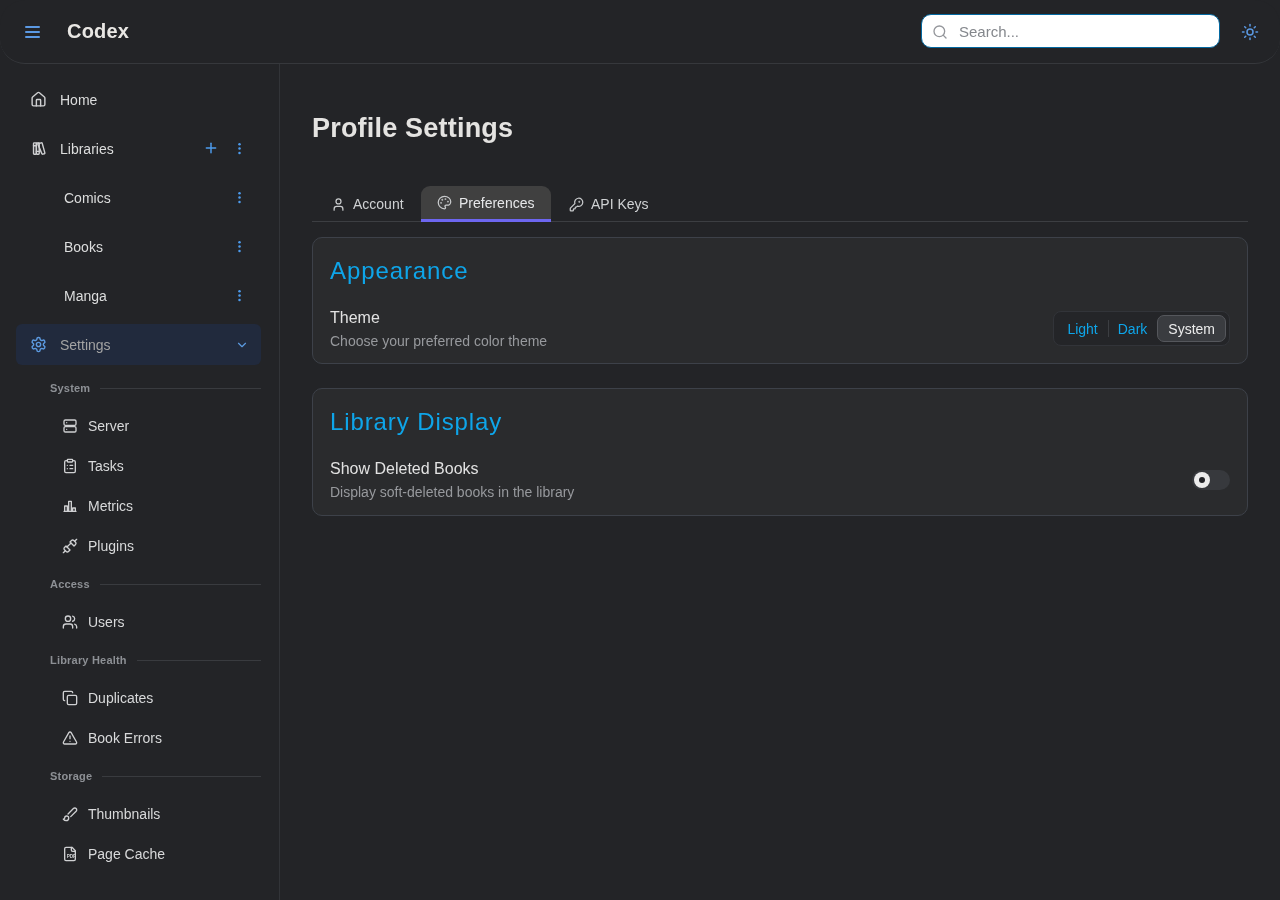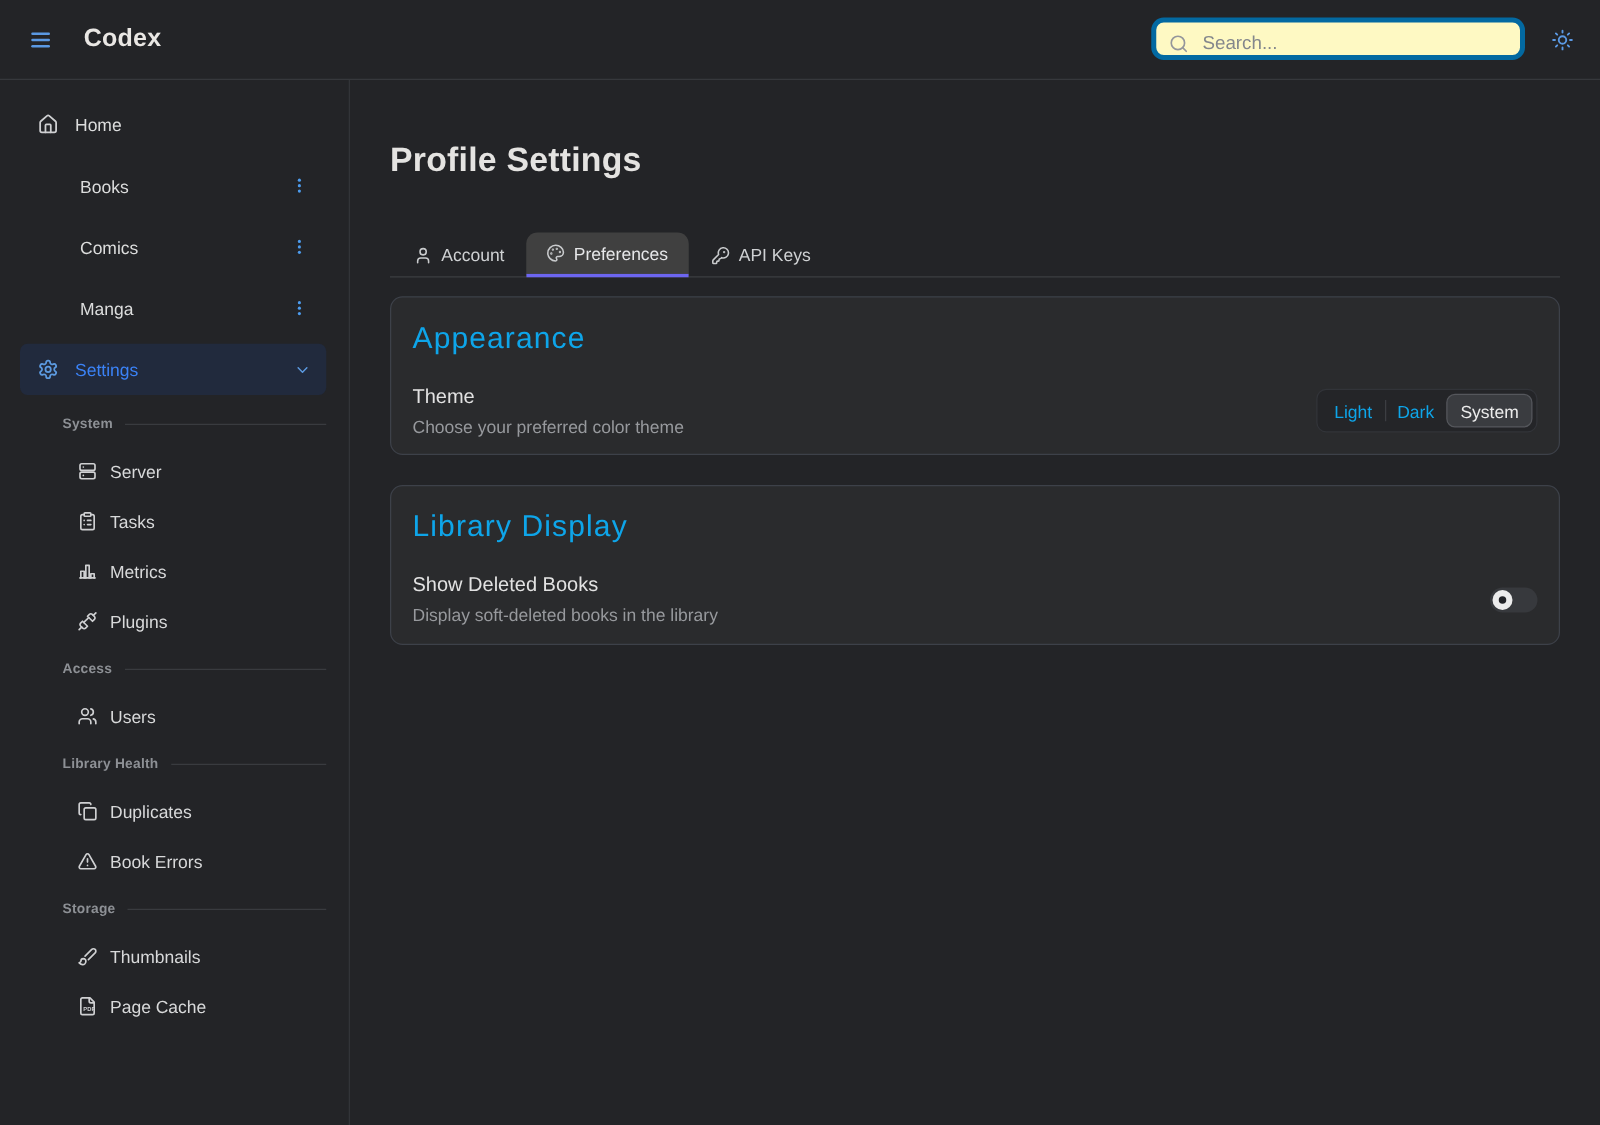--- a/index.html
+++ b/index.html
@@ -1,30 +1,30 @@
 <!DOCTYPE html>
 <html><head>
 <meta charset="utf-8">
 <style>
   * { margin:0; padding:0; box-sizing:border-box; }
   html,body { width:1280px; height:900px; overflow:hidden; background:#232427; font-family:"Liberation Sans", sans-serif; }
-  .hdr { position:absolute; left:0; top:0; width:1280px; height:64px; background:#232427; border-bottom:1px solid #36383c; z-index:5; }
+  .hdr { position:absolute; left:0; top:0; width:1280px; height:64px; background:#232427; border-bottom:1px solid #36383c; z-index:5;border-radius:25px; }
   .burger { position:absolute; left:25px; top:26px; width:15px; }
   .burger div { height:2px; background:#5b99e3; border-radius:1px; margin-bottom:3px; }
   .brand { position:absolute; left:67px; top:19px; font-size:20px; font-weight:bold; color:#e9e7e4; letter-spacing:0.2px; line-height:1.2; }
-  .search { position:absolute; left:921px; top:14px; width:299px; height:34px; background:#fef9c3; border:4px solid #0369a1; border-radius:10px; }
+  .search { position:absolute; left:921px; top:14px; width:299px; height:34px; background:#ffffff; border:1px solid #0369a1; border-radius:10px; }
   .search svg { position:absolute; left:10px; top:9px; color:#94969b; }
   .search span { position:absolute; left:37px; top:8px; font-size:15px; color:#84878c; }
   .sunbtn { position:absolute; left:1241px; top:23px; color:#5b99e3; }
 
   .side { position:absolute; left:0; top:64px; width:280px; height:836px; background:#232427; border-right:1px solid #323438; padding:15px 18px 0 16px; }
   .row { height:41px; margin-bottom:8px; display:flex; align-items:center; padding-left:14px; position:relative; border-radius:6px; color:#dcdddd; font-size:14px; }
   .row .ic { width:17px; height:17px; margin-right:13px; color:#cfd0d2; flex:none; }
   .row.sub { padding-left:48px; }
-  .row.sel { background:#212a3d; color:#3b82f6; }
+  .row.sel { background:#212a3d; color:#a3a3a3; }
   .row.sel .ic { color:#5c9ae0; }
   .acc { position:absolute; color:#4d9cee; }
   .dots3 { right:14px; top:13px; }
   .plus16 { right:42px; top:12px; }
   .chev { right:12px; top:14px; }
   .sect { height:36px; display:flex; align-items:center; }
   .sect span { font-size:11px; font-weight:bold; color:#8d9095; letter-spacing:0.2px; margin-left:34px; white-space:nowrap; }
   .sect i { flex:1; height:1px; background:#393b3f; margin-left:10px; }
   .item { height:40px; display:flex; align-items:center; padding-left:46px; color:#d8d9da; font-size:14px; }
   .item .ic { width:16px; height:16px; margin-right:10px; color:#cfd0d2; flex:none; }
@@ -75,26 +75,43 @@
         <path d="m6.34 17.66-1.41 1.41"></path>
         <path d="m19.07 4.93-1.41 1.41"></path>
       </svg></div>
 </div>
 
 <div class="side">
   <div class="row"><svg class="ic" viewBox="0 0 24 24" fill="none" stroke="currentColor" stroke-width="2" stroke-linecap="round" stroke-linejoin="round">
         <path d="M15 21v-8a1 1 0 0 0-1-1h-4a1 1 0 0 0-1 1v8"></path>
         <path d="M3 10a2 2 0 0 1 .709-1.528l7-5.999a2 2 0 0 1 2.582 0l7 5.999A2 2 0 0 1 21 10v9a2 2 0 0 1-2 2H5a2 2 0 0 1-2-2z"></path>
       </svg>Home</div>
+  <div class="row"><svg class="ic" viewBox="0 0 24 24" fill="none" stroke="currentColor" stroke-width="2" stroke-linecap="round" stroke-linejoin="round">
+        <path d="M5 4m0 1a1 1 0 0 1 1-1h2a1 1 0 0 1 1 1v14a1 1 0 0 1-1 1H6a1 1 0 0 1-1-1z"></path>
+        <path d="M9 4m0 1a1 1 0 0 1 1-1h2a1 1 0 0 1 1 1v14a1 1 0 0 1-1 1h-2a1 1 0 0 1-1-1z"></path>
+        <path d="M5 8h4"></path>
+        <path d="M9 16h4"></path>
+        <path d="M13.803 4.56l2.184-.53c.562-.135 1.133.19 1.282.732l3.695 13.418a1.02 1.02 0 0 1-.634 1.219l-.133.041-2.184.53c-.562.135-1.133-.19-1.282-.732L11.032 5.82a1.02 1.02 0 0 1 .634-1.219l.133-.041z"></path>
+      </svg>Libraries
+    <svg class="acc plus16" width="16" height="16" viewBox="0 0 24 24" fill="none" stroke="currentColor" stroke-width="2.2" stroke-linecap="round">
+        <path d="M5 12h14"></path>
+        <path d="M12 5v14"></path>
+      </svg>
+    <svg class="acc dots3" width="15" height="15" viewBox="0 0 24 24" fill="currentColor">
+        <circle cx="12" cy="5" r="2"></circle>
+        <circle cx="12" cy="12" r="2"></circle>
+        <circle cx="12" cy="19" r="2"></circle>
+      </svg>
+  </div>
+  <div class="row sub">Comics<svg class="acc dots3" width="15" height="15" viewBox="0 0 24 24" fill="currentColor">
+        <circle cx="12" cy="5" r="2"></circle>
+        <circle cx="12" cy="12" r="2"></circle>
+        <circle cx="12" cy="19" r="2"></circle>
+      </svg></div>
   <div class="row sub">Books<svg class="acc dots3" width="15" height="15" viewBox="0 0 24 24" fill="currentColor">
-        <circle cx="12" cy="5" r="2"></circle>
-        <circle cx="12" cy="12" r="2"></circle>
-        <circle cx="12" cy="19" r="2"></circle>
-      </svg></div>
-  <div class="row sub">Comics<svg class="acc dots3" width="15" height="15" viewBox="0 0 24 24" fill="currentColor">
         <circle cx="12" cy="5" r="2"></circle>
         <circle cx="12" cy="12" r="2"></circle>
         <circle cx="12" cy="19" r="2"></circle>
       </svg></div>
   <div class="row sub">Manga<svg class="acc dots3" width="15" height="15" viewBox="0 0 24 24" fill="currentColor">
         <circle cx="12" cy="5" r="2"></circle>
         <circle cx="12" cy="12" r="2"></circle>
         <circle cx="12" cy="19" r="2"></circle>
       </svg></div>
   <div class="row sel" style="margin-bottom:5px;"><svg class="ic" viewBox="0 0 24 24" fill="none" stroke="currentColor" stroke-width="2" stroke-linecap="round" stroke-linejoin="round">

